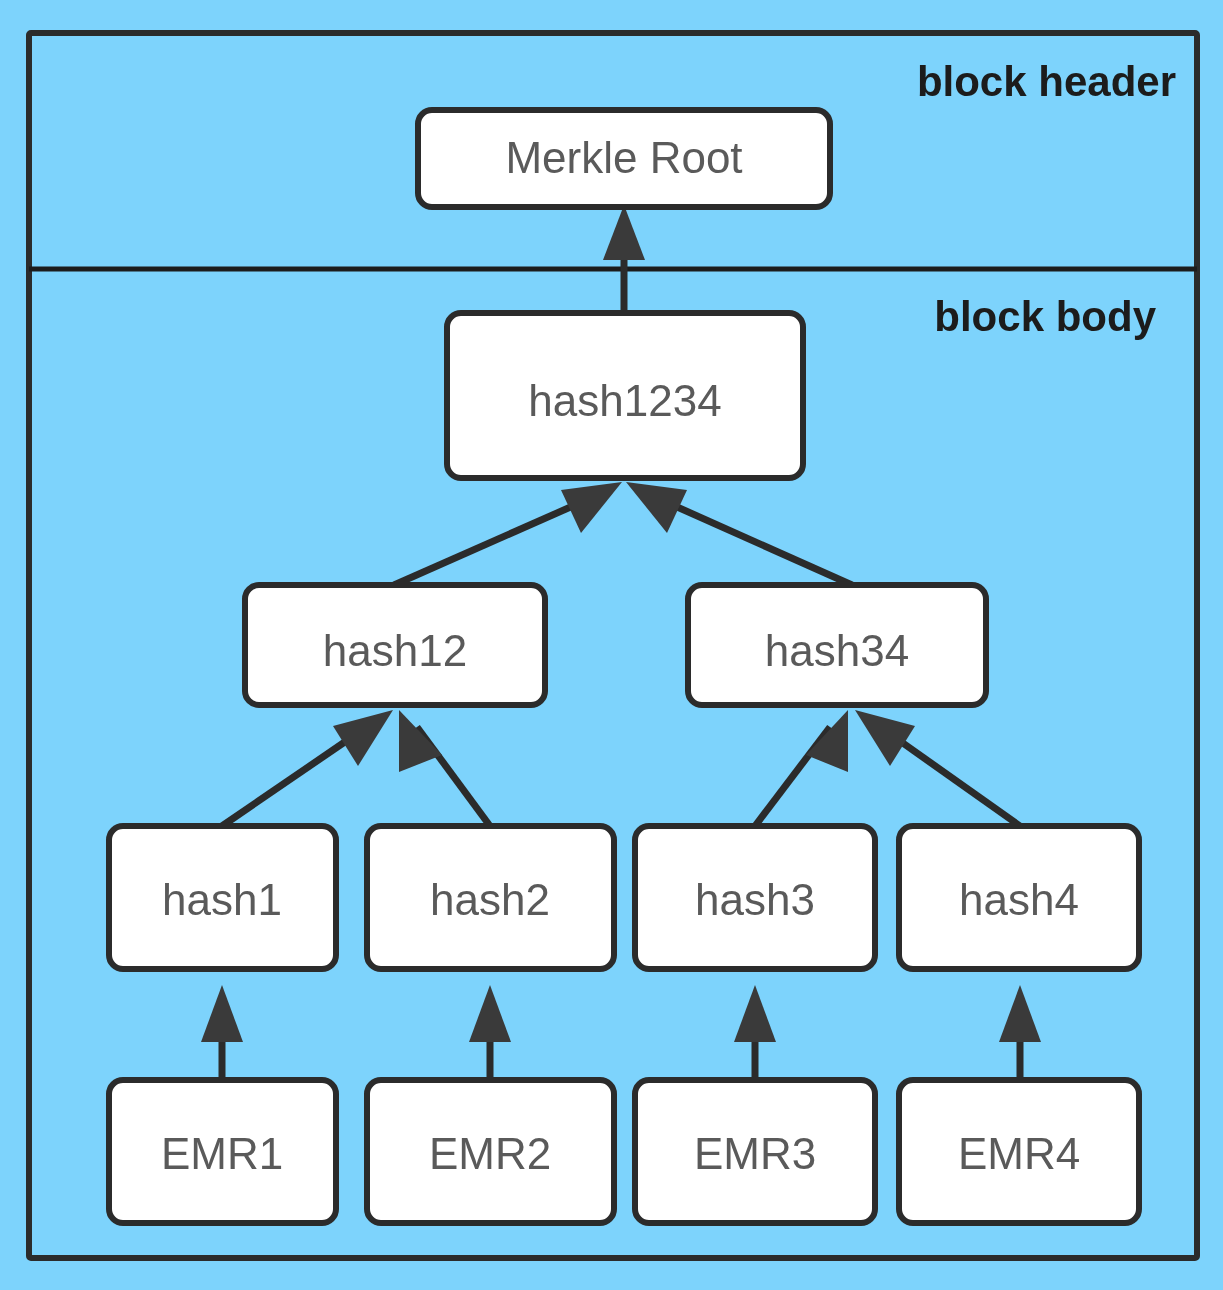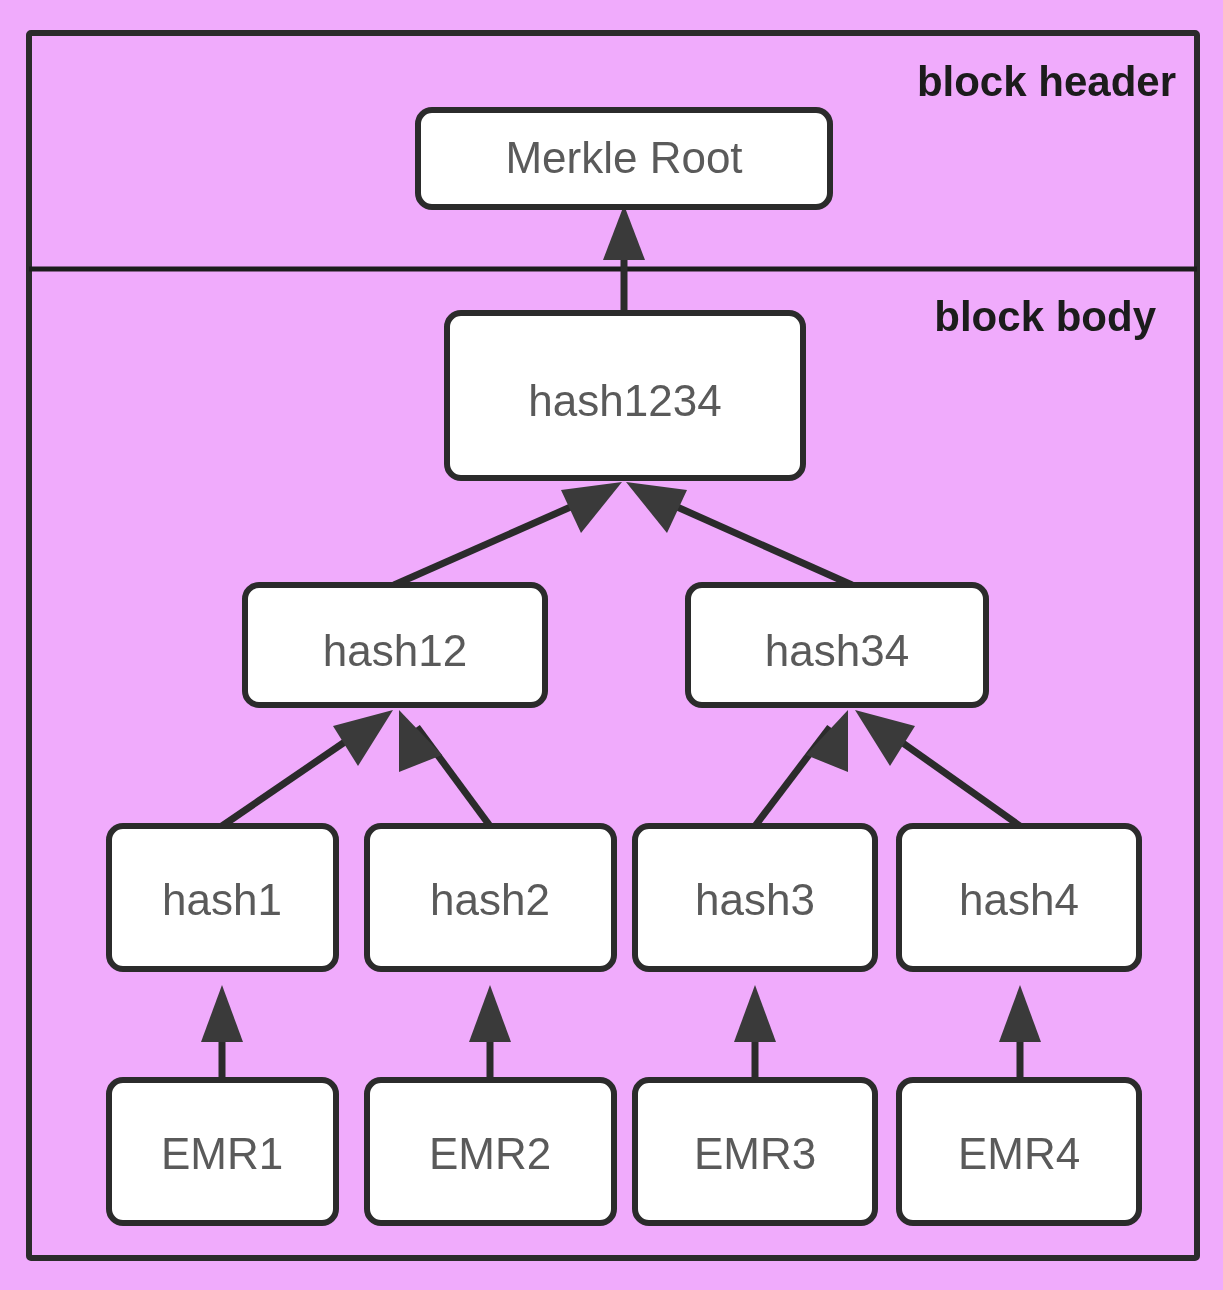--- a/index.html
+++ b/index.html
@@ -8,21 +8,21 @@
     padding: 0;
     background: #ffffff;
   }
   body {
     font-family: "Liberation Sans", sans-serif;
   }
   #canvas {
     position: relative;
     width: 1223px;
     height: 1290px;
-    background: #f0abfc;
+    background: #7dd3fc;
     overflow: hidden;
   }
   #diagram-svg {
     position: absolute;
     left: 0;
     top: 0;
     width: 1223px;
     height: 1290px;
   }
   .node-label {

